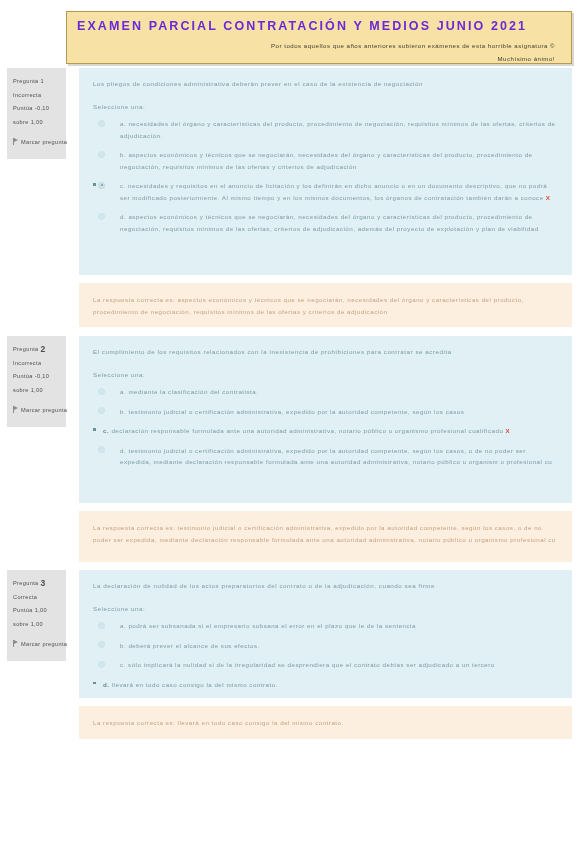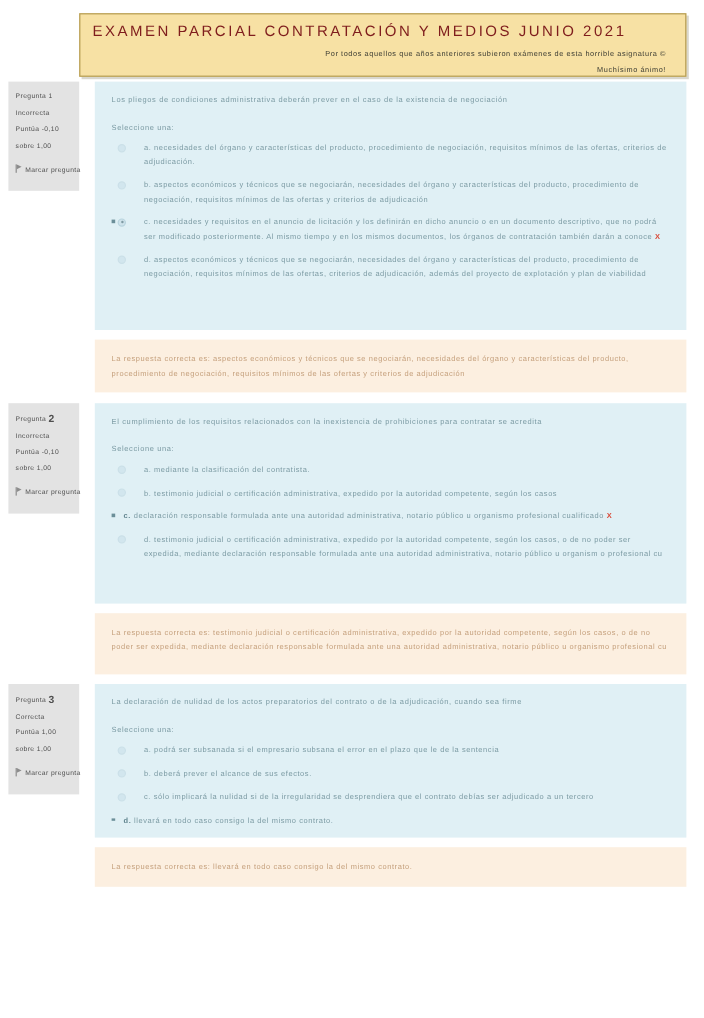--- a/index.html
+++ b/index.html
@@ -31,22 +31,22 @@
     height: 53px;
     background: #f7e1a4;
     border: 1px solid #b59b52;
     box-sizing: border-box;
     box-shadow: 2px 2px 0 rgba(120,110,80,0.28);
     padding: 6px 10px 0 10px;
   }
   .banner-title {
     font-size: 12.5px;
     letter-spacing: 2.1px;
-    color: #7f1d1d;
-    font-weight: normal;
+    color: #6d28d9;
+    font-weight: bold;
     white-space: nowrap;
     margin: 0;
     line-height: 16px;
   }
   .banner-sub1 {
     font-size: 6.1px;
     letter-spacing: 0.5px;
     color: #3d3d33;
     text-align: right;
     margin: 7px 6px 0 0;

